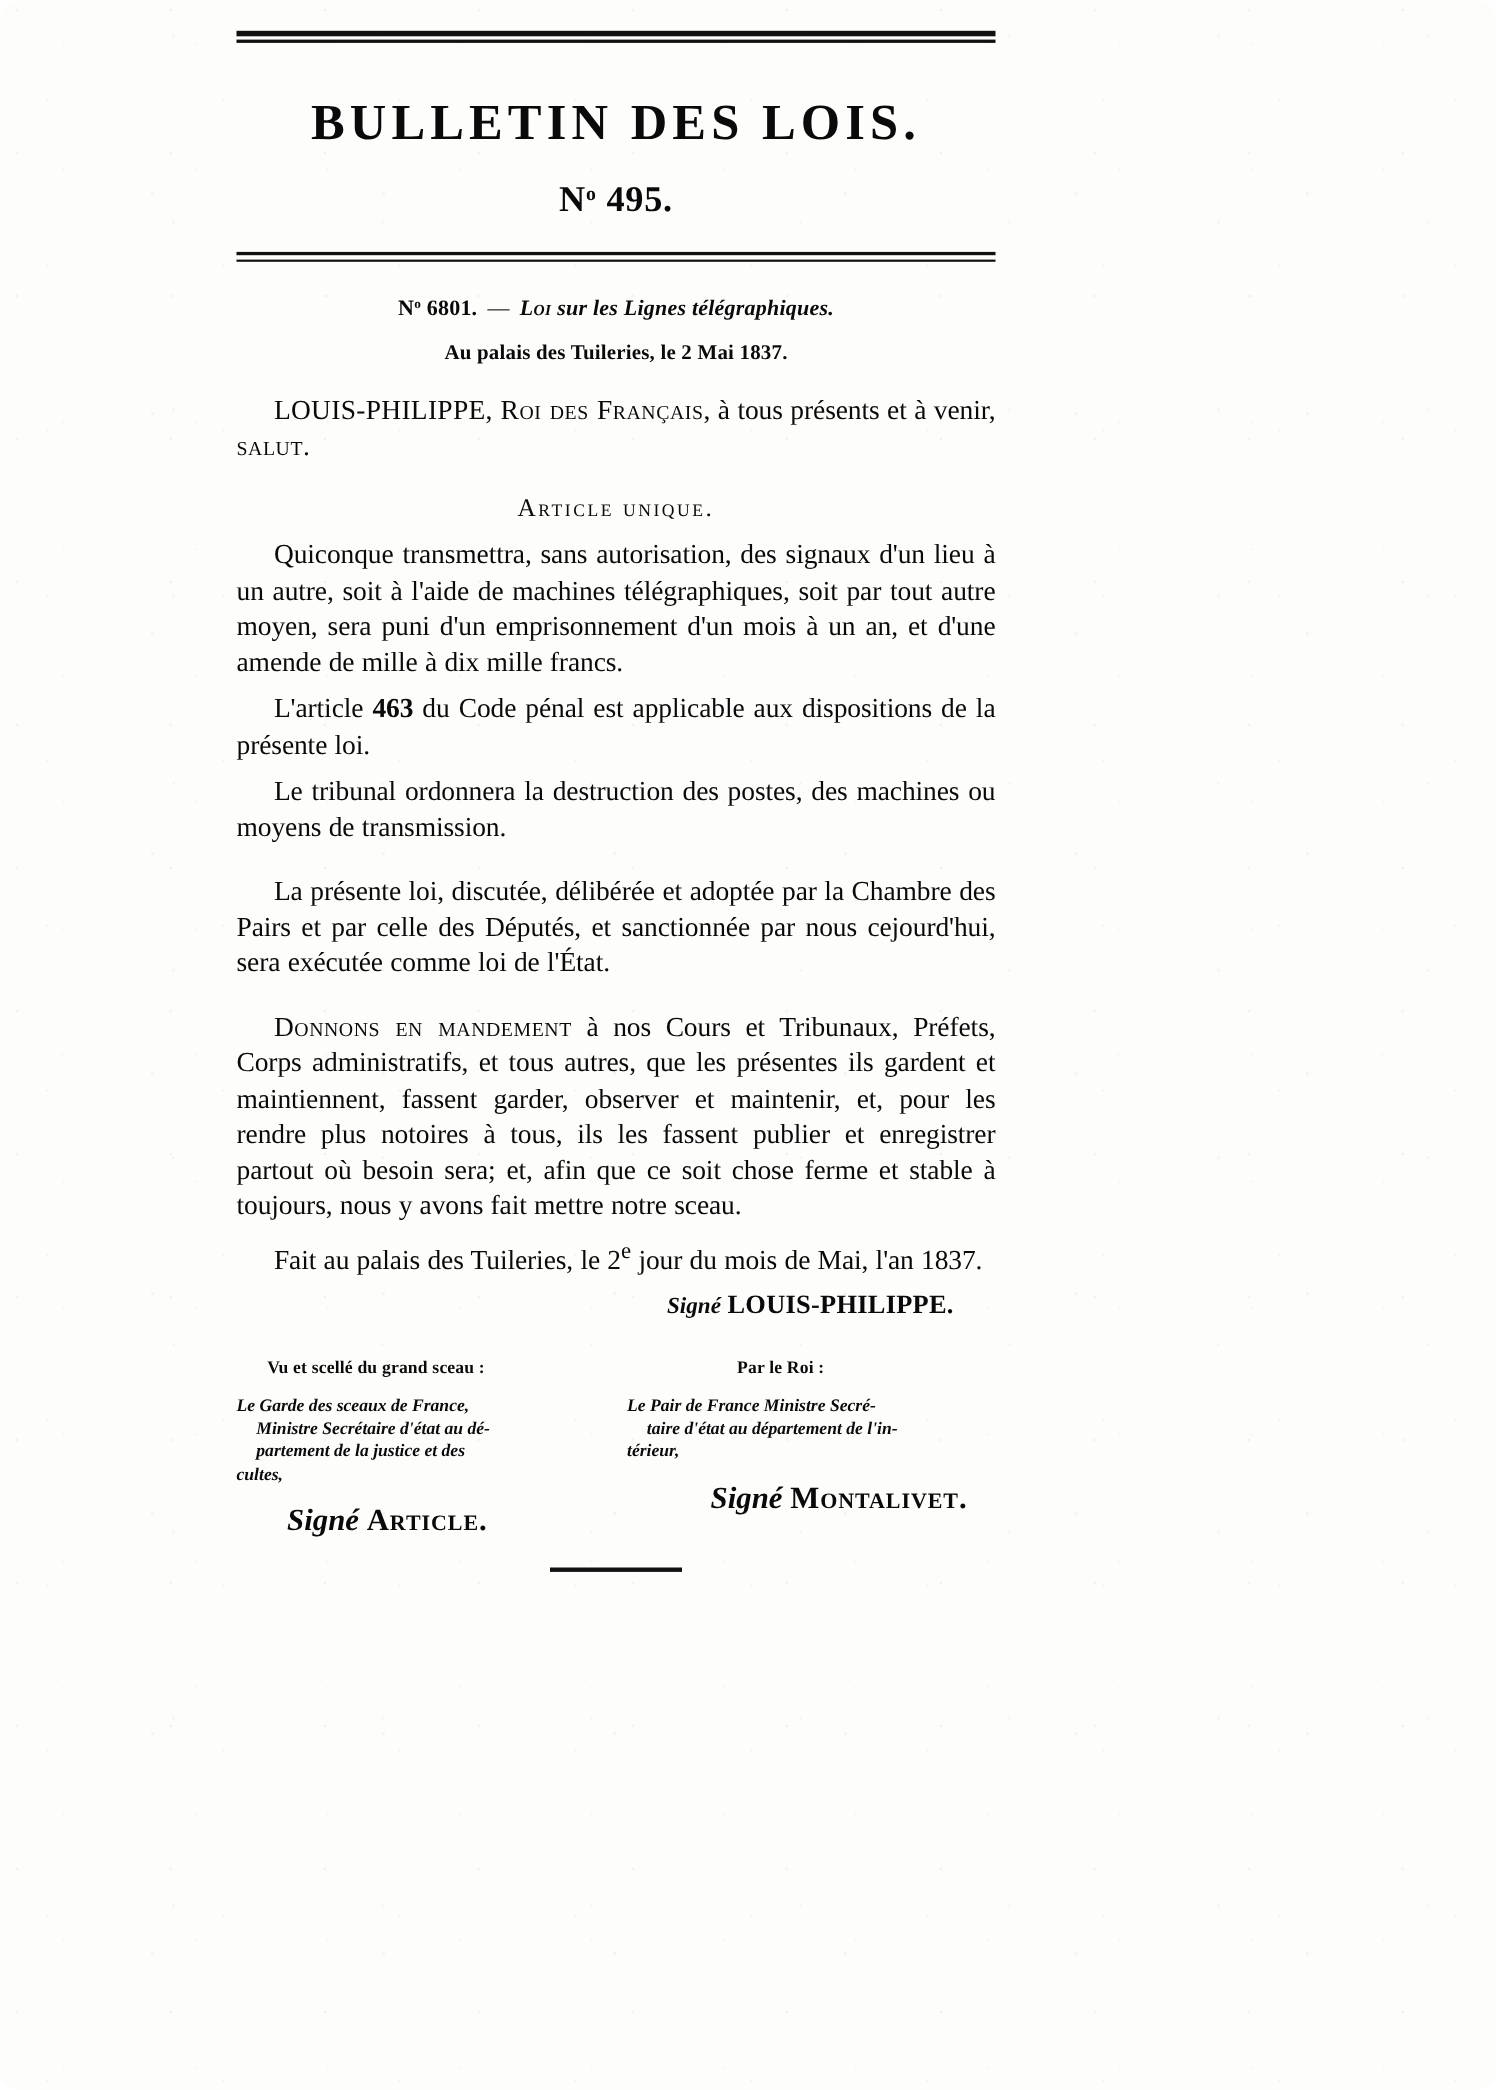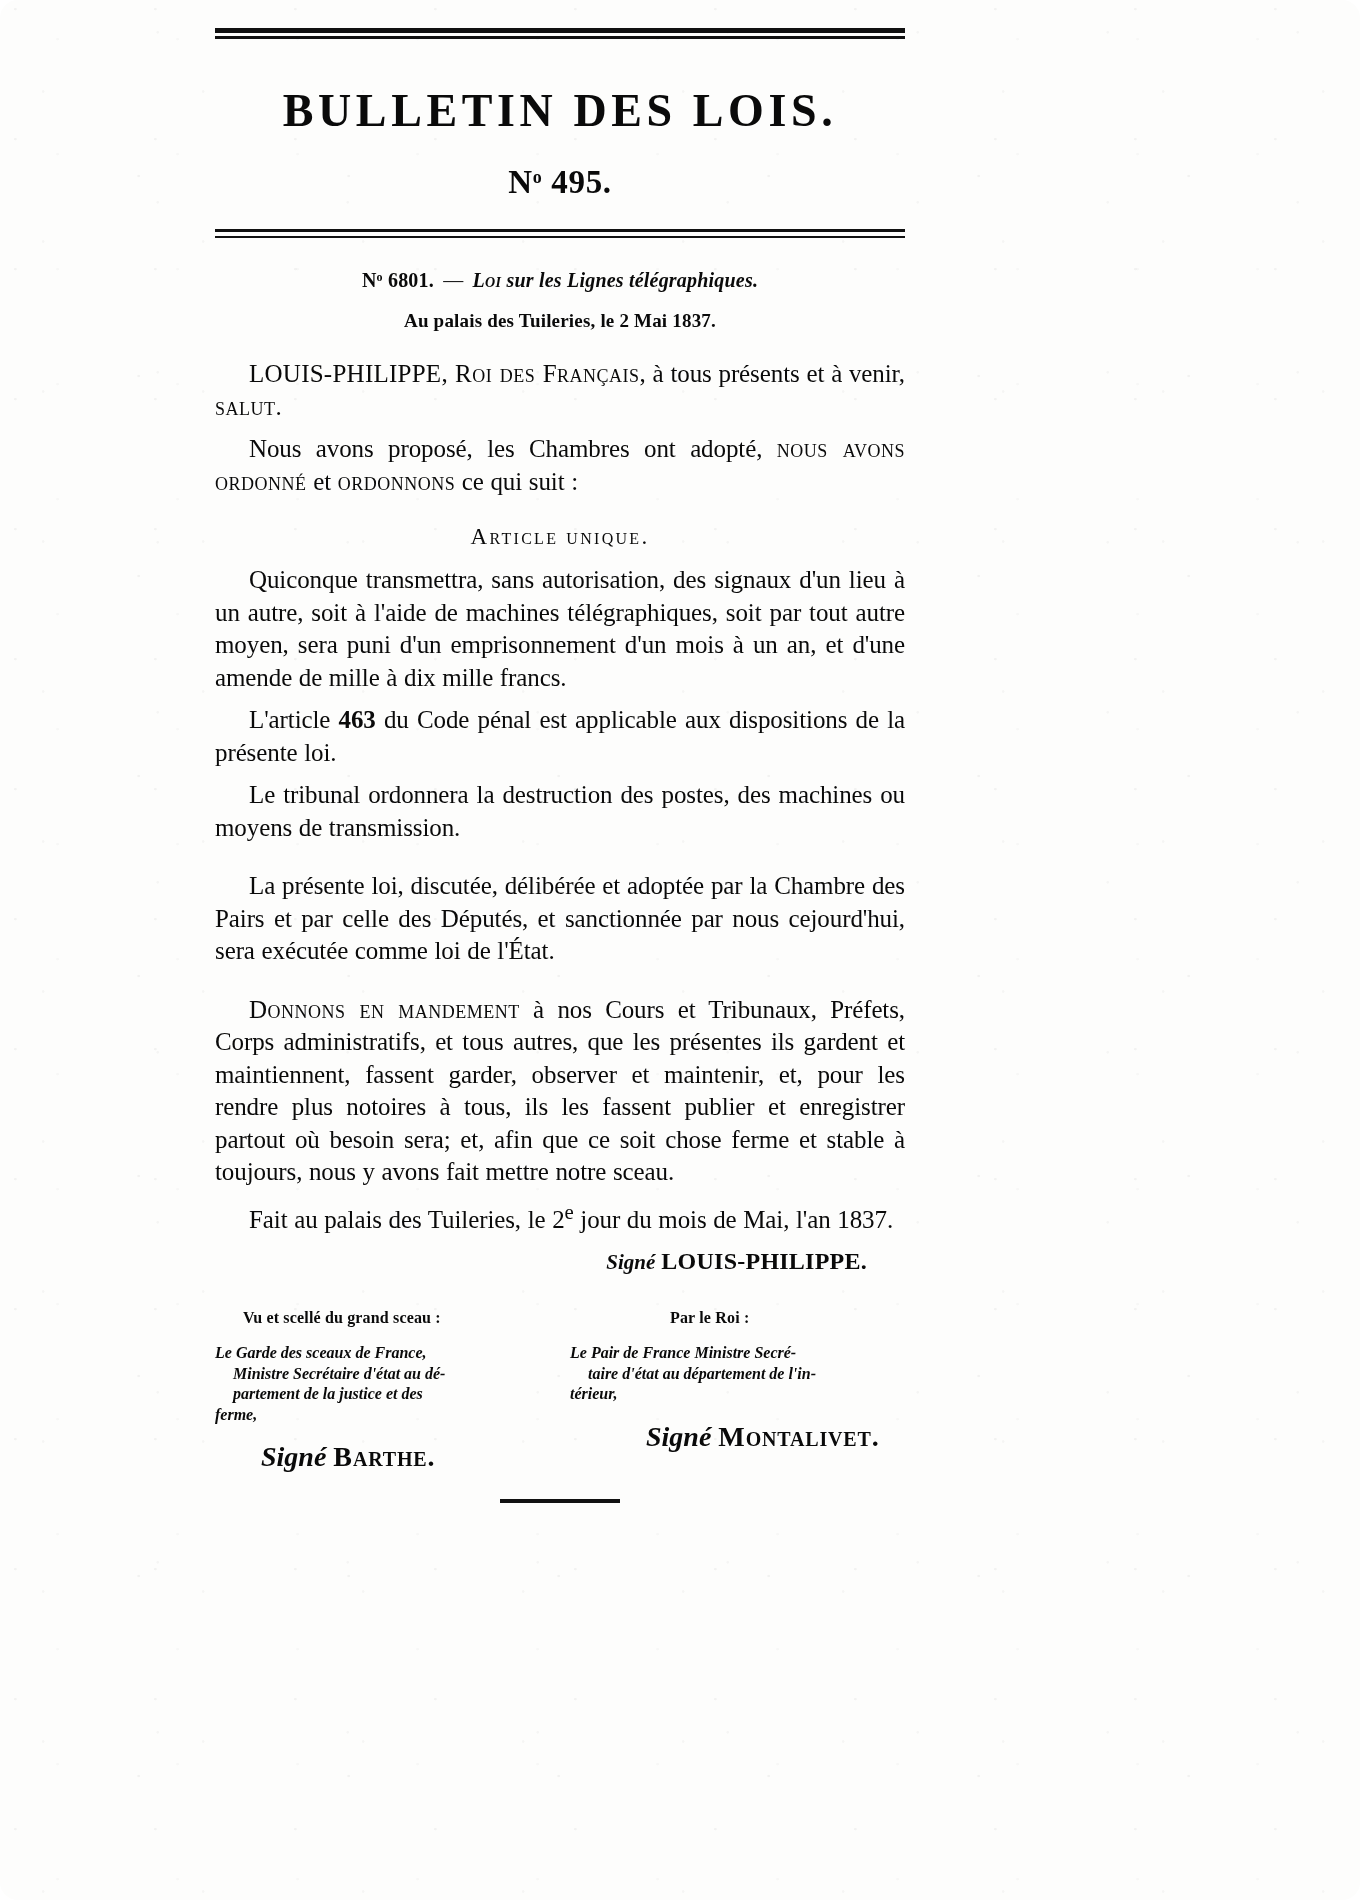--- a/index.html
+++ b/index.html
@@ -228,21 +228,20 @@
     <div class="law-heading">
       <span class="lawno"><span>N</span><sup>o</sup>&nbsp;<span>6801.</span></span>
       <span class="dash">—</span>
       <span class="lawtitle"><span>L</span><span class="sc">oi</span><span> sur les Lignes télégraphiques.</span></span>
     </div>
 
     <div class="dateline">Au palais des Tuileries, le 2 Mai 1837.</div>
 
     <p class="body indent gap-md"><span class="caps-name">LOUIS-PHILIPPE, </span><span class="sc">Roi des Français</span><span>, à tous présents et à venir, </span><span class="sc">salut</span><span>.</span></p>
 
-    <p class="body indent gap-sm"><span>Nous avons proposé, les Chambres ont adopté, </span><span class="sc">nous avons ordonné</span><span> et </span><span class="sc">ordonnons</span><span> ce qui suit :</span></p>
 
     <div class="article-head">Article unique.</div>
 
     <p class="body indent">Quiconque transmettra, sans autorisation, des signaux d'un lieu à un autre, soit à l'aide de machines télégraphiques, soit par tout autre moyen, sera puni d'un emprisonnement d'un mois à un an, et d'une amende de mille à dix mille francs.</p>
 
     <p class="body indent gap-sm"><span>L'article </span><span class="bold">463</span><span> du Code pénal est applicable aux dispositions de la présente loi.</span></p>
 
     <p class="body indent gap-sm">Le tribunal ordonnera la destruction des postes, des machines ou moyens de transmission.</p>
 
     <p class="body indent gap-md">La présente loi, discutée, délibérée et adoptée par la Chambre des Pairs et par celle des Députés, et sanctionnée par nous cejourd'hui, sera exécutée comme loi de l'État.</p>
@@ -257,25 +256,25 @@
     </div>
 
     <div class="countersign">
 
       <div class="cs-col left">
         <div class="cs-title leftish">Vu et scellé du grand sceau :</div>
         <div class="cs-body">
           <span class="hang">Le Garde des sceaux de France,</span>
           <span class="ind">Ministre Secrétaire d'état au dé-</span>
           <span class="ind">partement de la justice et des</span>
-          <span class="hang">ferme,</span>
+          <span class="hang">cultes,</span>
         </div>
         <div class="cs-sign left-pos">
           <span class="signe">Signé</span>
-          <span class="name">Barthe.</span>
+          <span class="name">Article.</span>
         </div>
       </div>
 
       <div class="cs-col right">
         <div class="cs-title rightish">Par le Roi :</div>
         <div class="cs-body">
           <span class="hang">Le Pair de France Ministre Secré-</span>
           <span class="ind">taire d'état au département de l'in-</span>
           <span class="hang">térieur,</span>
         </div>

